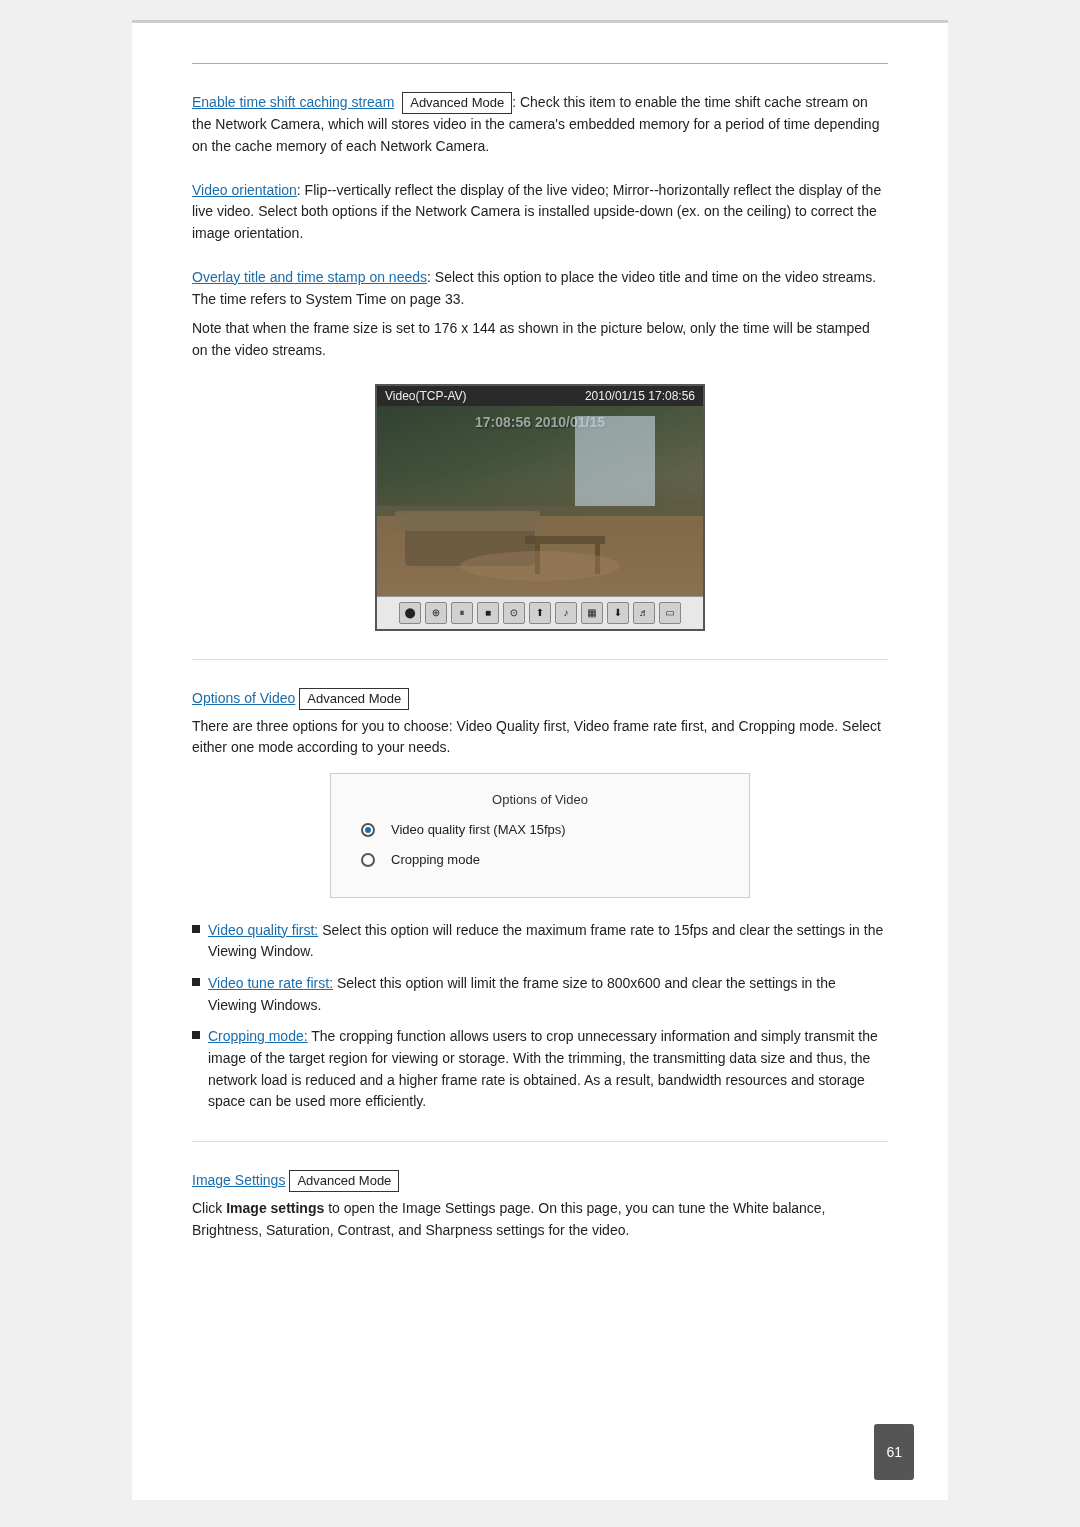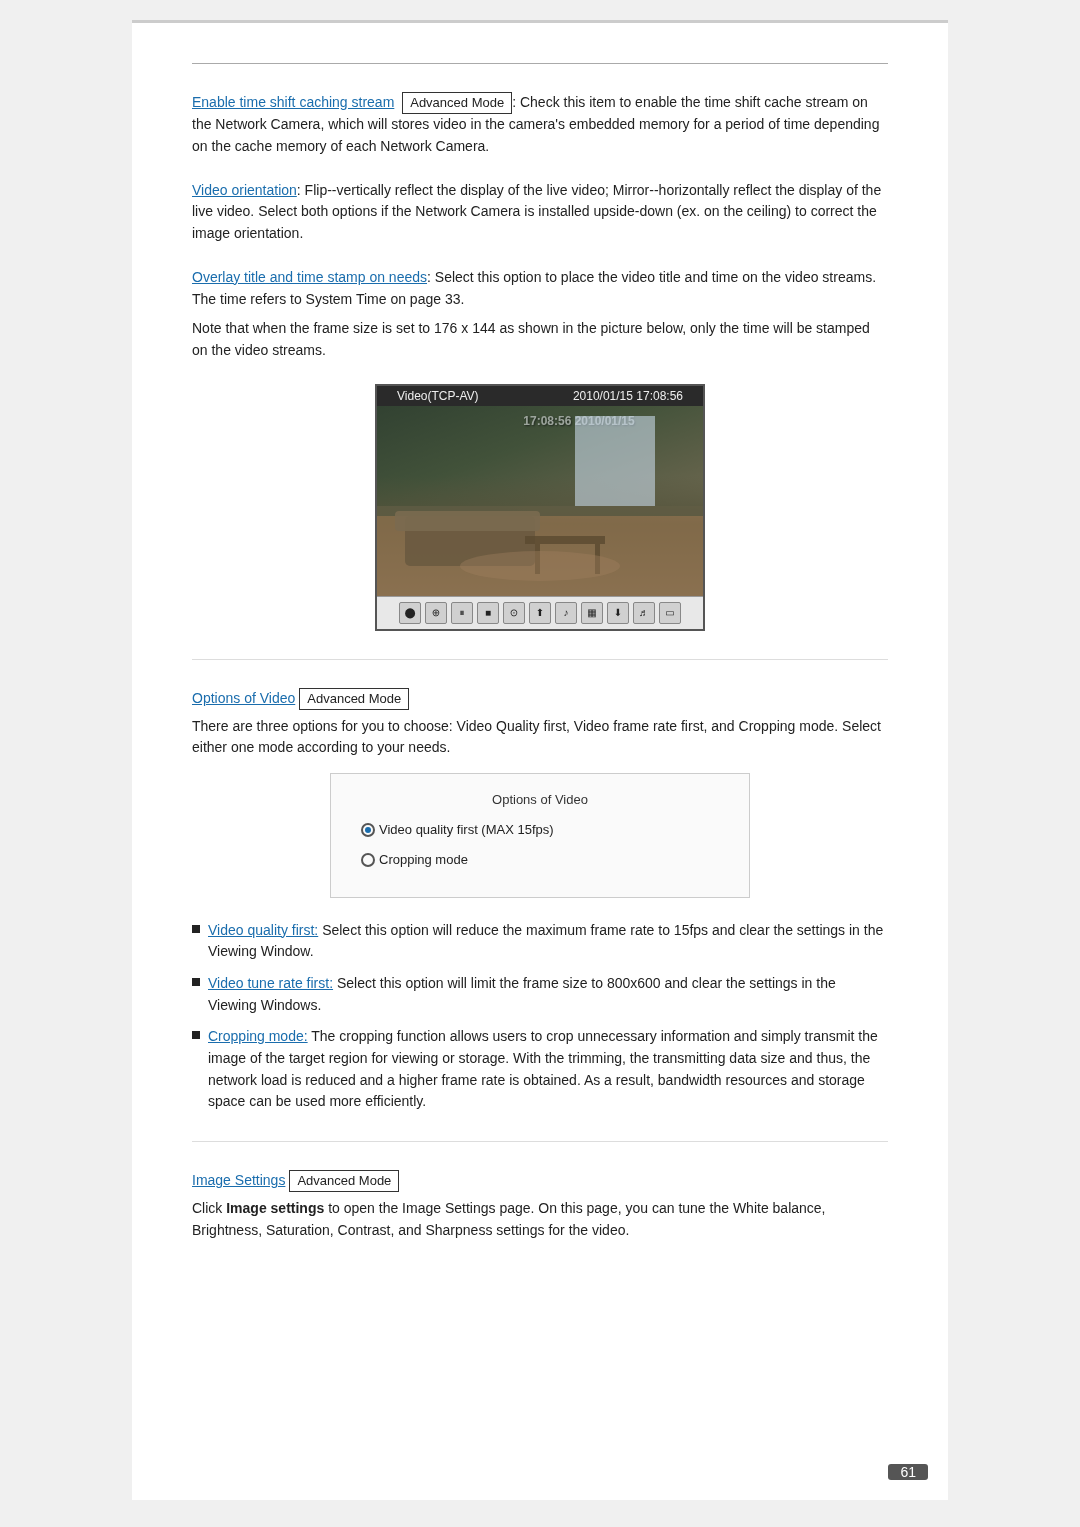--- a/index.html
+++ b/index.html
@@ -58,40 +58,39 @@
       width: 330px;
       background: #000;
       position: relative;
     }
     .video-titlebar {
       background: #2a2a2a;
       color: #eee;
       font-size: 12px;
       display: flex;
       justify-content: space-between;
-      padding: 3px 20px;
+      padding: 3px 8px;
     }
     .video-screen {
       width: 100%;
       height: 190px;
       background: linear-gradient(160deg, #2a3a2a 0%, #4a5a3a 30%, #8a7a5a 60%, #b09070 80%, #c0a888 100%);
       position: relative;
       overflow: hidden;
     }
     .video-timestamp {
       position: absolute;
       top: 8px;
       left: 50%;
       transform: translateX(-50%);
       color: #fff;
-      font-size: 12px;
+      font-size: 14px;
       font-weight: bold;
       text-shadow: 1px 1px 2px #000;
       white-space: nowrap;
-      margin-left: 39px;
     }
     .video-furniture {
       position: absolute;
       bottom: 0;
       left: 0;
       right: 0;
       height: 120px;
       background: linear-gradient(to bottom, transparent, #6a5a3a 40%, #8a7050 100%);
     }
     .video-controls {
@@ -130,21 +129,21 @@
     }
     .options-diagram-title {
       font-size: 13px;
       margin-bottom: 10px;
       text-align: center;
       color: #333;
     }
     .radio-option {
       display: flex;
       align-items: center;
-      gap: 4px;
+      gap: 16px;
       margin-bottom: 10px;
       font-size: 13px;
     }
     .radio-circle {
       width: 14px;
       height: 14px;
       border-radius: 50%;
       border: 2px solid #555;
       display: flex;
       align-items: center;
@@ -173,25 +172,25 @@
       background: #222;
       flex-shrink: 0;
       margin-top: 5px;
     }
     .bullet-text {
       line-height: 1.55;
     }
     .page-number {
       position: absolute;
       bottom: 20px;
-      right: 20px;
+      right: 34px;
       background: #555;
       color: #fff;
       font-size: 14px;
-      padding: 0 12px;
+      padding: 20px 12px;
       border-radius: 3px;
     }
     .separator {
       border-top: 1px solid #ddd;
       margin: 28px 0;
     }
   </style>
 </head>
 <body>
 

